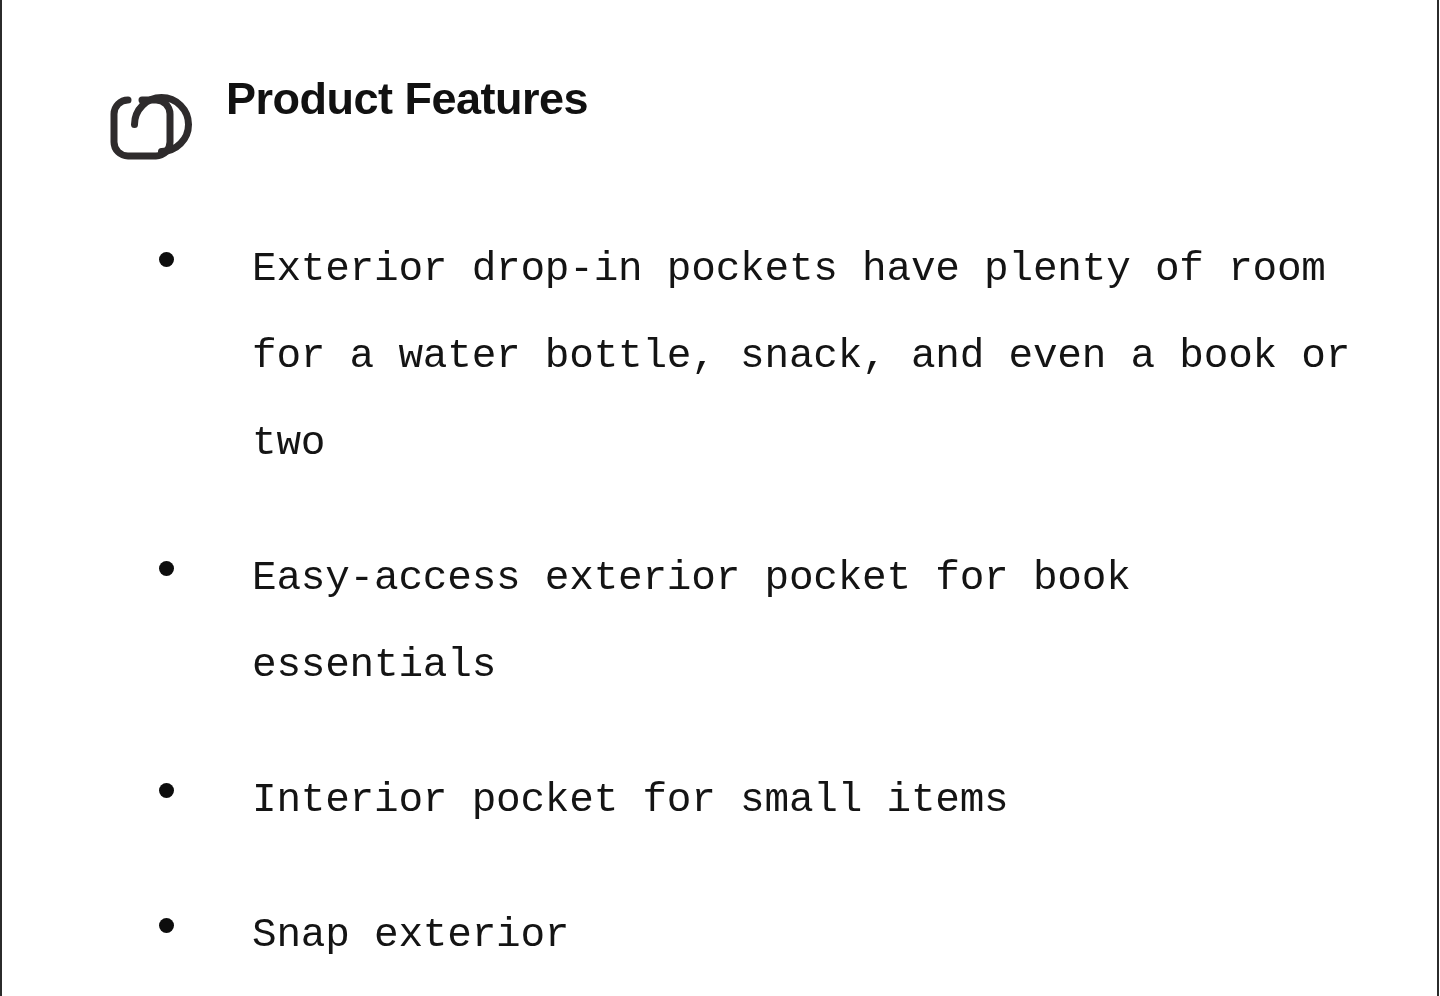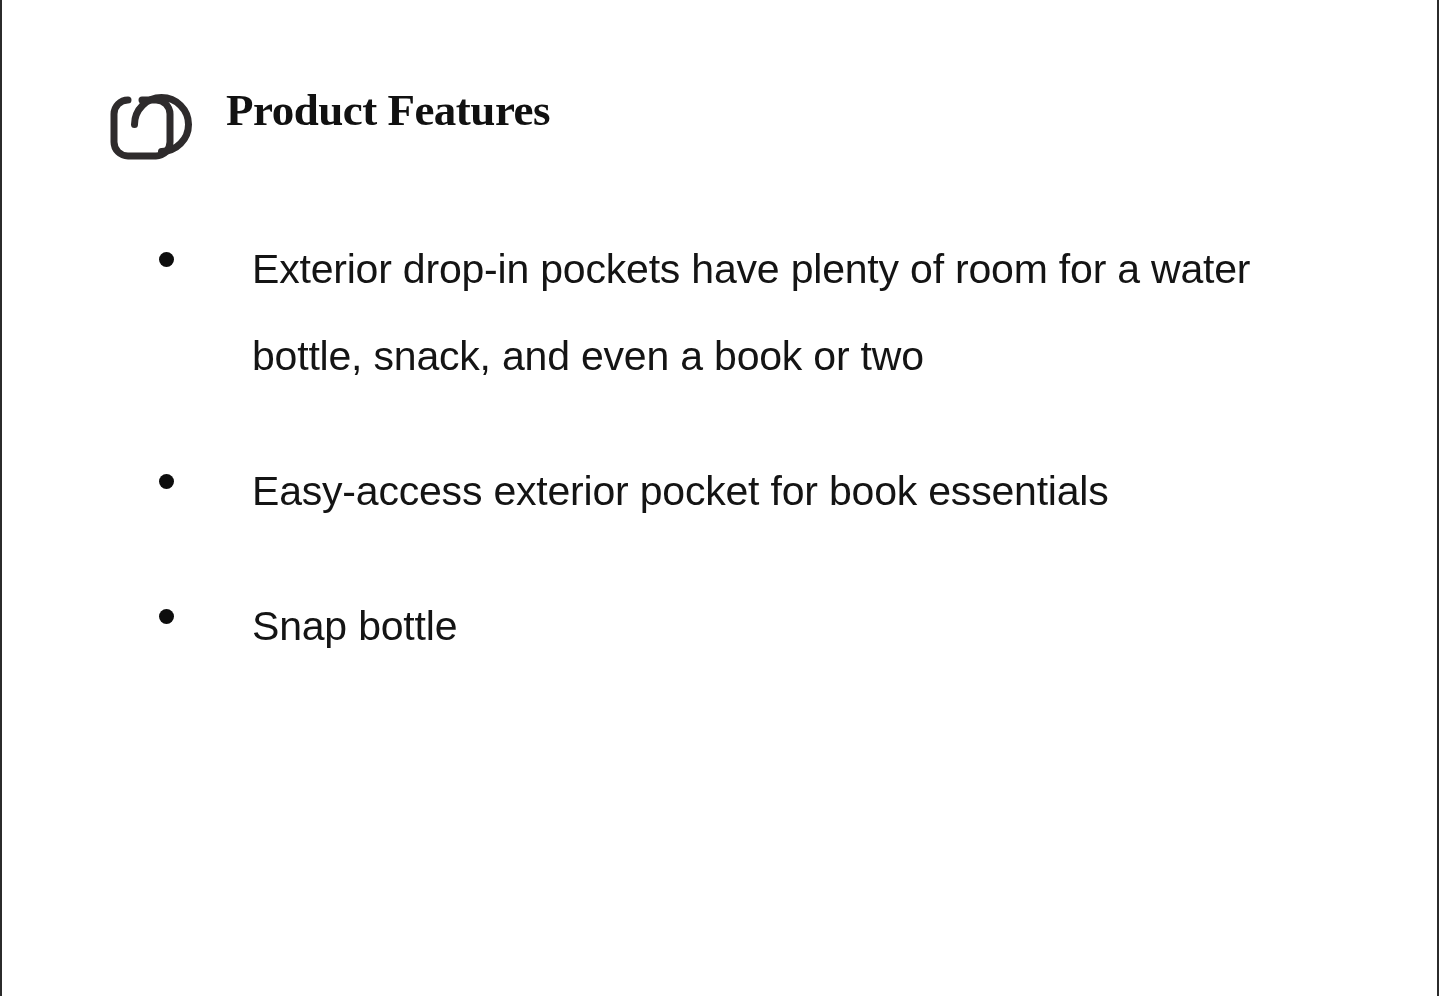--- a/index.html
+++ b/index.html
@@ -53,32 +53,32 @@
     margin-top: 2px;
   }
   .header-icon svg { display: block; width: 96px; height: 96px; }
 
   .header-title {
     font-size: 45px;
     font-weight: 700;
     letter-spacing: -0.5px;
     line-height: 1;
     color: #111111;
-    margin-top: 22px;
+    margin-top: 10px;
     white-space: nowrap;
-    font-family: Liberation Serif, serif;
   }
 
   
   .feature-list {
     position: absolute;
     left: 152px;
     top: 226px;
     width: 1210px;
     list-style: none;
+    font-family: Liberation Mono, monospace;
   }
 
   .feature-item {
     position: relative;
     padding-left: 100px;
     margin-bottom: 48px;
   }
   .feature-item:last-child { margin-bottom: 0; }
 
   .feature-bullet {
@@ -135,21 +135,25 @@
     <li class="feature-item">
       <span class="feature-bullet"></span>
       <span class="feature-text">Exterior drop-in pockets have plenty of room for a water bottle, snack, and even a book or two</span>
     </li>
 
     <li class="feature-item">
       <span class="feature-bullet"></span>
       <span class="feature-text">Easy-access exterior pocket for book essentials</span>
     </li>
 
+    <li class="feature-item">
+      <span class="feature-bullet"></span>
+      <span class="feature-text">Interior pocket for small items</span>
+    </li>
 
     <li class="feature-item">
       <span class="feature-bullet"></span>
-      <span class="feature-text">Snap bottle</span>
+      <span class="feature-text">Snap exterior</span>
     </li>
 
   </ul>
 
 </div>
 
 </body></html>

